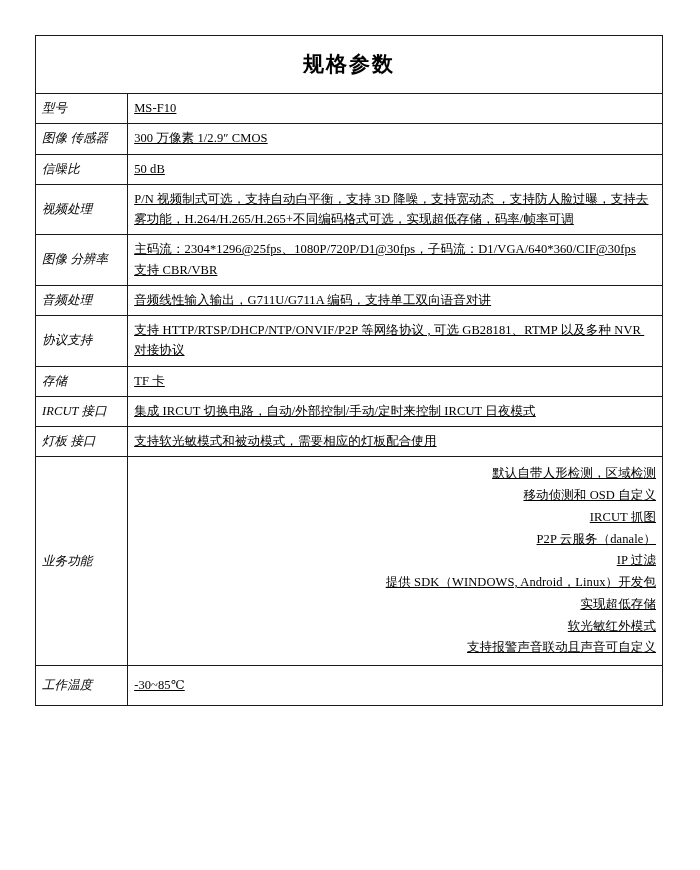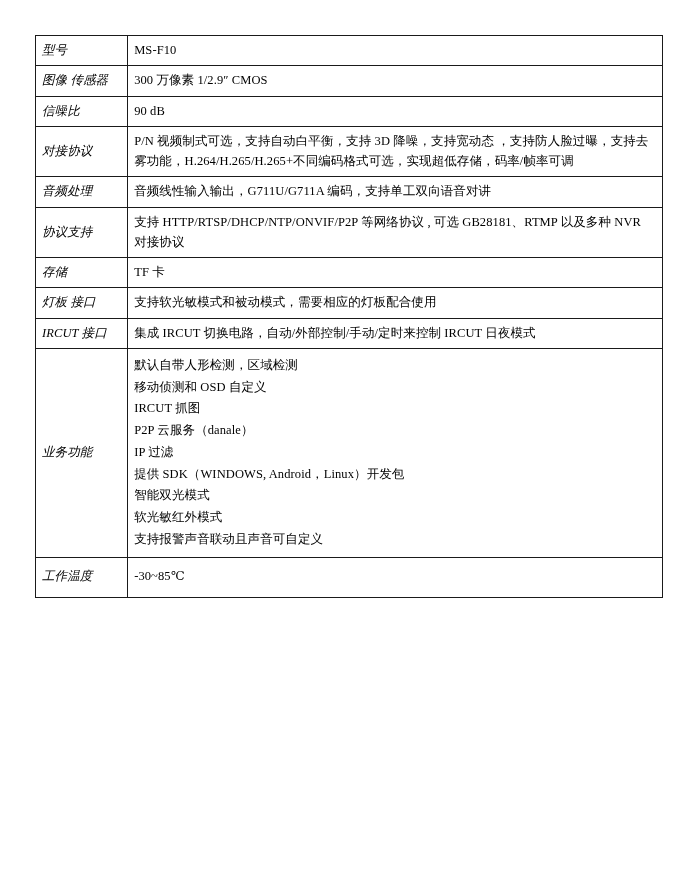--- a/index.html
+++ b/index.html
@@ -59,35 +59,37 @@
   td.label-cell {
     width: 92px;
     padding-left: 7px;
     padding-right: 3px;
     white-space: nowrap;
     font-style: italic;
   }
 
   td.value-cell {
     width: 534px;
+    text-decoration: underline;
   }
 
   .val-line {
     display: block;
     white-space: pre-wrap;
     word-break: break-word;
   }
 
   
   tr.r-single td { height: 19px; }
   tr.r-double td { height: 40px; }
   tr.r-pad td    { height: 30px; }
 
   .features-list .val-line {
     line-height: 1.74;
+    text-align: right;
   }
   tr.features-row td.label-cell {
     vertical-align: middle;
   }
   tr.features-row td.value-cell {
     padding-top: 6px;
     padding-bottom: 6px;
     vertical-align: middle;
   }
 </style>
@@ -95,42 +97,54 @@
 <body>
 
 <div class="page">
 
   <table class="spec-table">
     <colgroup>
       <col style="width:92px">
       <col style="width:534px">
     </colgroup>
     <tbody>
+      <tr class="title-row">
+        <td colspan="2">
+          <span class="title-text">规格参数</span>
+        </td>
+      </tr>
     <tr class="r-single">
           <td class="label-cell">型号</td>
           <td class="value-cell">
             <span class="val-line">MS-F10</span>
           </td>
         </tr>
         <tr class="r-single">
           <td class="label-cell">图像 传感器</td>
           <td class="value-cell">
             <span class="val-line">300 万像素 1/2.9″ CMOS</span>
           </td>
         </tr>
         <tr class="r-single">
           <td class="label-cell">信噪比</td>
           <td class="value-cell">
-            <span class="val-line">90 dB</span>
+            <span class="val-line">50 dB</span>
           </td>
         </tr>
         <tr class="r-double">
-          <td class="label-cell">对接协议</td>
+          <td class="label-cell">视频处理</td>
           <td class="value-cell">
             <span class="val-line">P/N 视频制式可选，支持自动白平衡，支持 3D 降噪，支持宽动态 ，支持防人脸过曝，支持去雾功能，H.264/H.265/H.265+不同编码格式可选，实现超低存储，码率/帧率可调</span>
+          </td>
+        </tr>
+        <tr class="r-double">
+          <td class="label-cell">图像 分辨率</td>
+          <td class="value-cell">
+            <span class="val-line">主码流：2304*1296@25fps、1080P/720P/D1@30fps，子码流：D1/VGA/640*360/CIF@30fps</span>
+            <span class="val-line">支持 CBR/VBR</span>
           </td>
         </tr>
         <tr class="r-single">
           <td class="label-cell">音频处理</td>
           <td class="value-cell">
             <span class="val-line">音频线性输入输出，G711U/G711A 编码，支持单工双向语音对讲</span>
           </td>
         </tr>
         <tr class="r-double">
           <td class="label-cell">协议支持</td>
@@ -138,41 +152,41 @@
             <span class="val-line">支持 HTTP/RTSP/DHCP/NTP/ONVIF/P2P 等网络协议 , 可选 GB28181、RTMP 以及多种 NVR 对接协议</span>
           </td>
         </tr>
         <tr class="r-single">
           <td class="label-cell">存储</td>
           <td class="value-cell">
             <span class="val-line">TF 卡</span>
           </td>
         </tr>
         <tr class="r-single">
+          <td class="label-cell">IRCUT 接口</td>
+          <td class="value-cell">
+            <span class="val-line">集成 IRCUT 切换电路，自动/外部控制/手动/定时来控制 IRCUT 日夜模式</span>
+          </td>
+        </tr>
+        <tr class="r-single">
           <td class="label-cell">灯板 接口</td>
           <td class="value-cell">
             <span class="val-line">支持软光敏模式和被动模式，需要相应的灯板配合使用</span>
-          </td>
-        </tr>
-        <tr class="r-single">
-          <td class="label-cell">IRCUT 接口</td>
-          <td class="value-cell">
-            <span class="val-line">集成 IRCUT 切换电路，自动/外部控制/手动/定时来控制 IRCUT 日夜模式</span>
           </td>
         </tr>
         <tr class="features-row">
           <td class="label-cell">业务功能</td>
           <td class="value-cell features-list">
             <span class="val-line">默认自带人形检测，区域检测</span>
             <span class="val-line">移动侦测和 OSD 自定义</span>
             <span class="val-line">IRCUT 抓图</span>
             <span class="val-line">P2P 云服务（danale）</span>
             <span class="val-line">IP 过滤</span>
             <span class="val-line">提供 SDK（WINDOWS, Android，Linux）开发包</span>
-            <span class="val-line">智能双光模式</span>
+            <span class="val-line">实现超低存储</span>
             <span class="val-line">软光敏红外模式</span>
             <span class="val-line">支持报警声音联动且声音可自定义</span>
           </td>
         </tr>
         <tr class="r-pad">
           <td class="label-cell">工作温度</td>
           <td class="value-cell">
             <span class="val-line">-30~85℃</span>
           </td>
         </tr>

